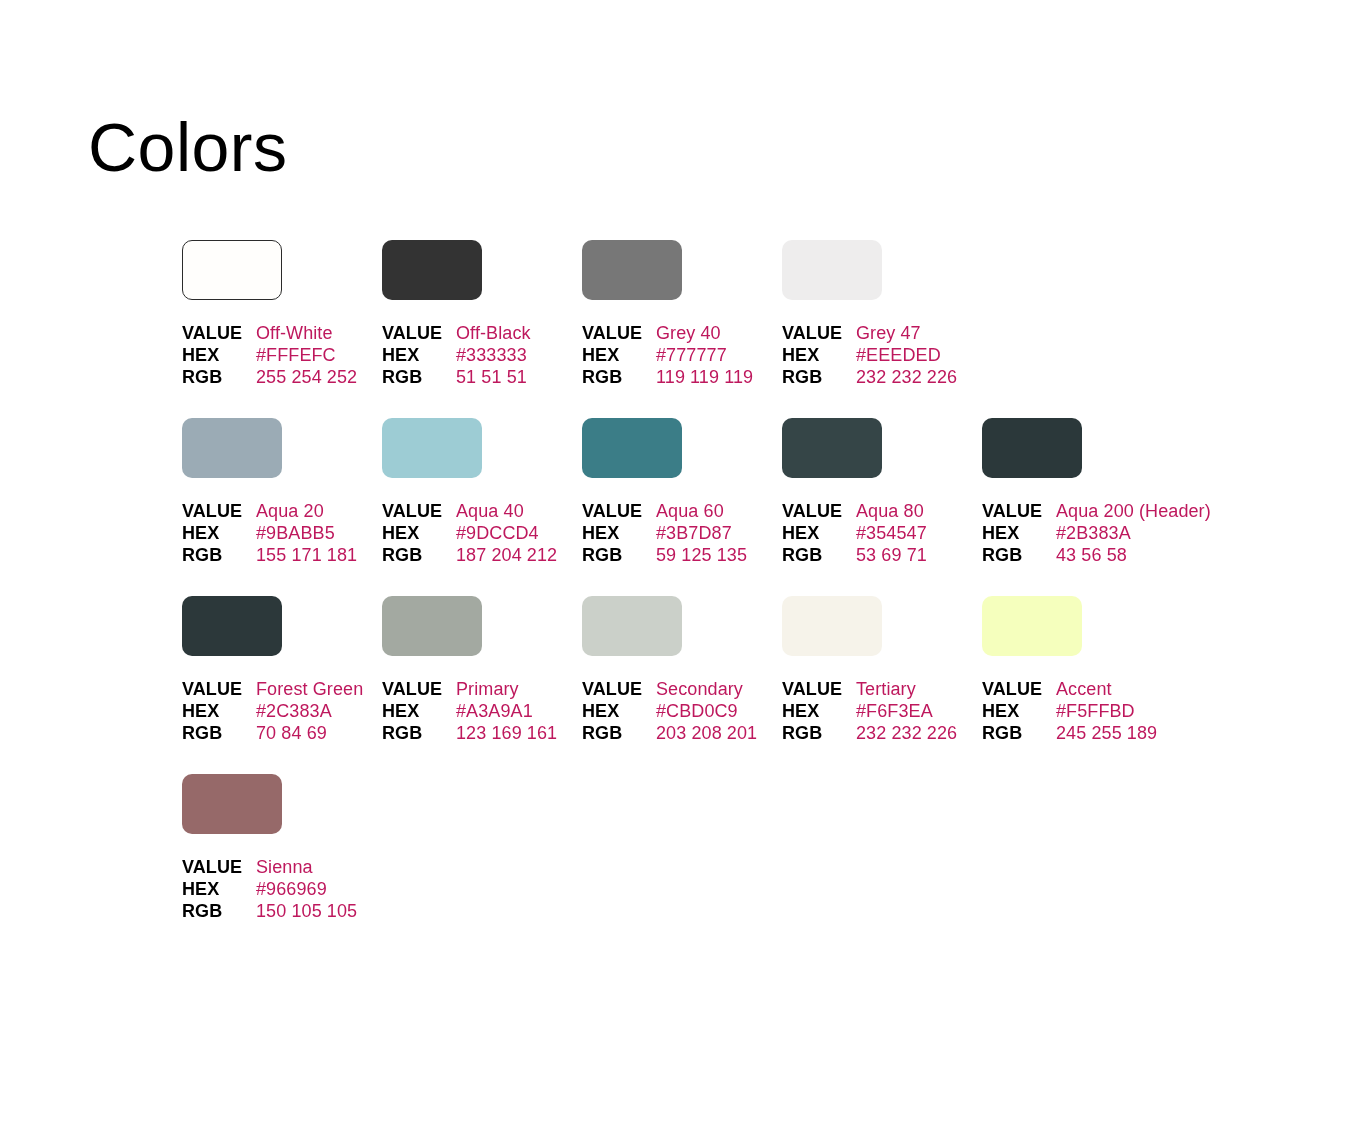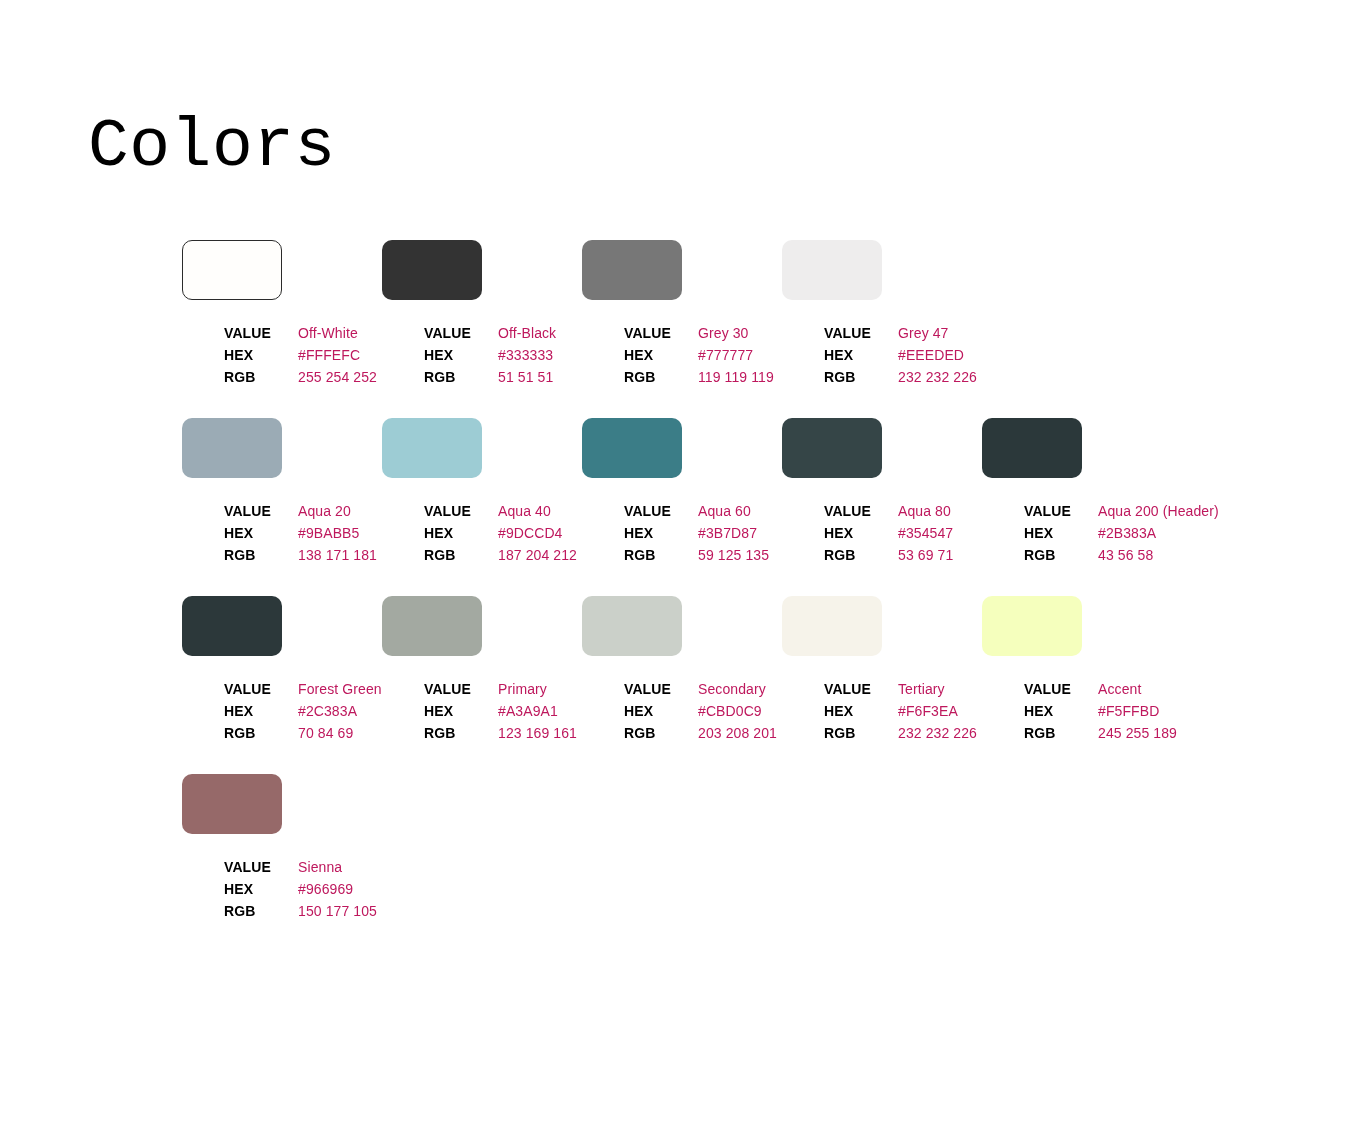--- a/index.html
+++ b/index.html
@@ -13,21 +13,21 @@
     height: 1129px;
     position: relative;
     font-family: "Liberation Sans", sans-serif;
     -webkit-font-smoothing: antialiased;
     overflow: hidden;
   }
   #page-title {
     position: absolute;
     left: 88px;
     top: 108px;
-    font-family: Liberation Mono, monospace;
+    font-family: Liberation Sans, sans-serif;
     font-weight: 300;
     font-size: 68px;
     line-height: 78px;
     letter-spacing: 0.5px;
     color: #000000;
     white-space: nowrap;
   }
   #palette {
     position: absolute;
     left: 182px;
@@ -51,23 +51,22 @@
     border-radius: 10px;
     background: #ffffff;
   }
   .chip.outlined {
     border: 1px solid #2b2b2b;
     width: 98px;
     height: 58px;
   }
   .meta {
     margin-top: 22px;
-    font-size: 14px;
+    font-size: 18px;
     line-height: 22px;
-    margin-left: 42px;
   }
   .meta-line {
     display: flex;
     flex-direction: row;
     white-space: nowrap;
   }
   .meta-key {
     flex: 0 0 74px;
     font-weight: bold;
     color: #000000;
@@ -117,21 +116,21 @@
             <span class="meta-key">RGB</span>
             <span class="meta-val">51 51 51</span>
           </div>
         </div>
       </div>
       <div class="swatch-cell">
         <div class="chip" style="background: rgb(119, 119, 119);"></div>
         <div class="meta">
           <div class="meta-line">
             <span class="meta-key">VALUE</span>
-            <span class="meta-val">Grey 30</span>
+            <span class="meta-val">Grey 40</span>
           </div>
           <div class="meta-line">
             <span class="meta-key">HEX</span>
             <span class="meta-val">#777777</span>
           </div>
           <div class="meta-line">
             <span class="meta-key">RGB</span>
             <span class="meta-val">119 119 119</span>
           </div>
         </div>
@@ -161,21 +160,21 @@
           <div class="meta-line">
             <span class="meta-key">VALUE</span>
             <span class="meta-val">Aqua 20</span>
           </div>
           <div class="meta-line">
             <span class="meta-key">HEX</span>
             <span class="meta-val">#9BABB5</span>
           </div>
           <div class="meta-line">
             <span class="meta-key">RGB</span>
-            <span class="meta-val">138 171 181</span>
+            <span class="meta-val">155 171 181</span>
           </div>
         </div>
       </div>
       <div class="swatch-cell">
         <div class="chip" style="background: rgb(157, 204, 212);"></div>
         <div class="meta">
           <div class="meta-line">
             <span class="meta-key">VALUE</span>
             <span class="meta-val">Aqua 40</span>
           </div>
@@ -335,18 +334,18 @@
           <div class="meta-line">
             <span class="meta-key">VALUE</span>
             <span class="meta-val">Sienna</span>
           </div>
           <div class="meta-line">
             <span class="meta-key">HEX</span>
             <span class="meta-val">#966969</span>
           </div>
           <div class="meta-line">
             <span class="meta-key">RGB</span>
-            <span class="meta-val">150 177 105</span>
+            <span class="meta-val">150 105 105</span>
           </div>
         </div>
       </div>
     </div>
   </div>
 
 </body></html>

